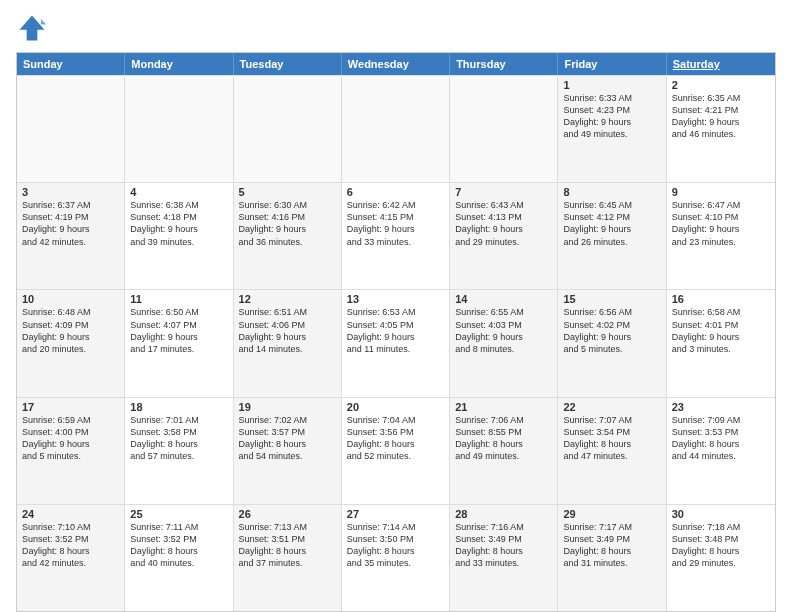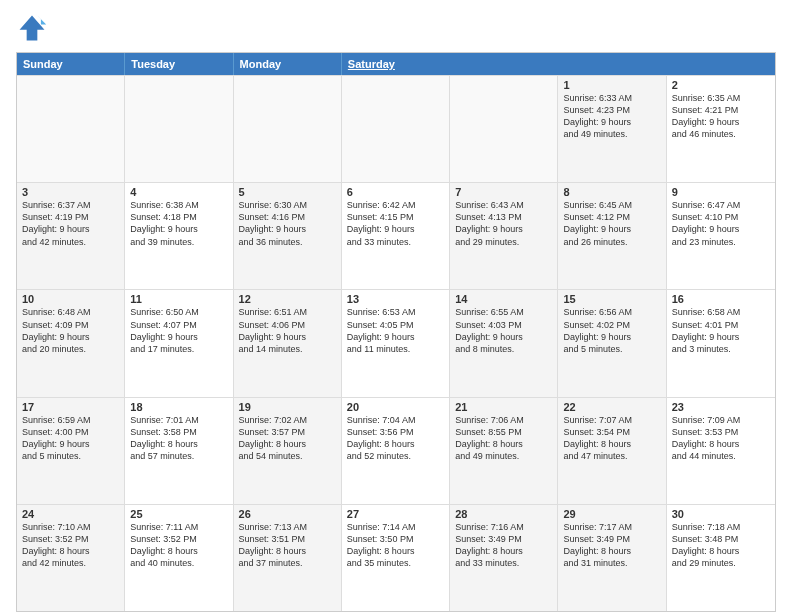--- a/index.html
+++ b/index.html
@@ -122,22 +122,25 @@
     </div>
     <div class="title-block">
       <div class="month-title"></div>
       <div class="location"></div>
     </div>
   </div>
 
   <div class="calendar">
     <div class="cal-header">
     <div class="cal-header-cell">Sunday</div>
+        <div class="cal-header-cell">Monday</div>
         <div class="cal-header-cell">Tuesday</div>
-        <div class="cal-header-cell">Monday</div>
+        <div class="cal-header-cell">Wednesday</div>
+        <div class="cal-header-cell">Thursday</div>
+        <div class="cal-header-cell">Friday</div>
         <div class="cal-header-cell">Saturday</div>
       </div>
     <div class="cal-body">
     <div class="cal-row">
           <div class="cal-cell empty"></div>
           <div class="cal-cell empty"></div>
           <div class="cal-cell empty"></div>
           <div class="cal-cell empty"></div>
           <div class="cal-cell empty"></div>
           <div class="cal-cell shaded">

